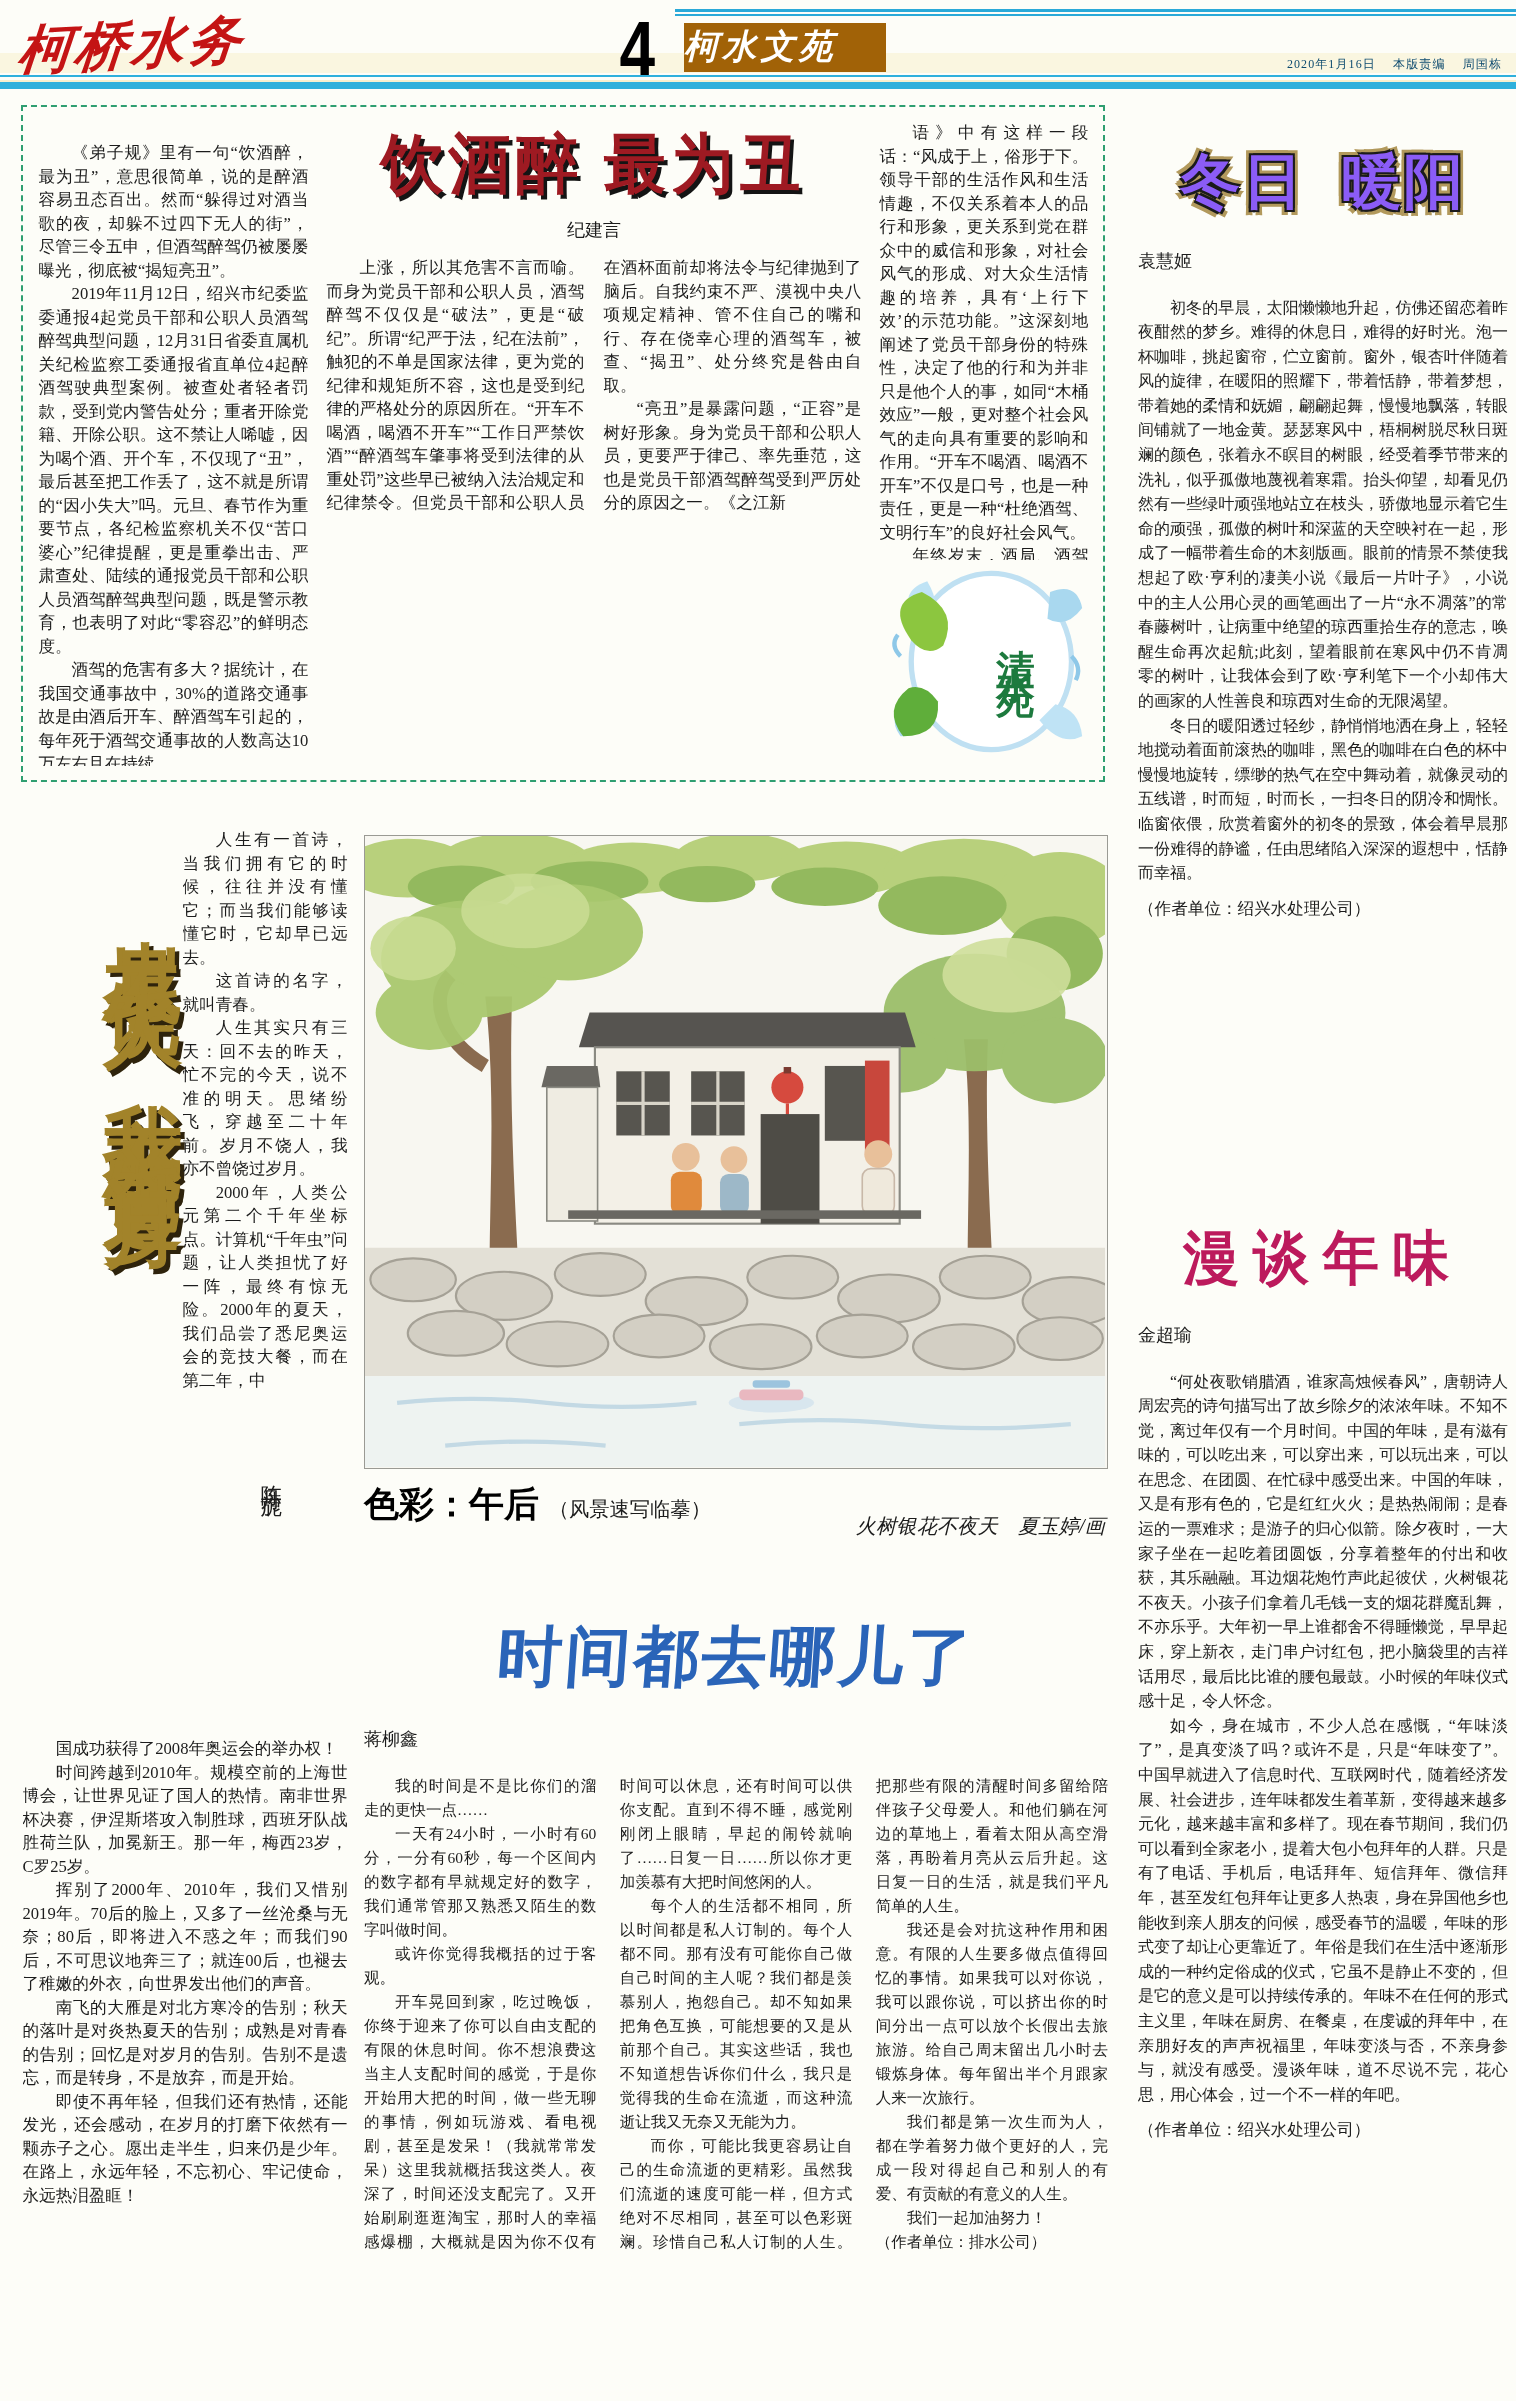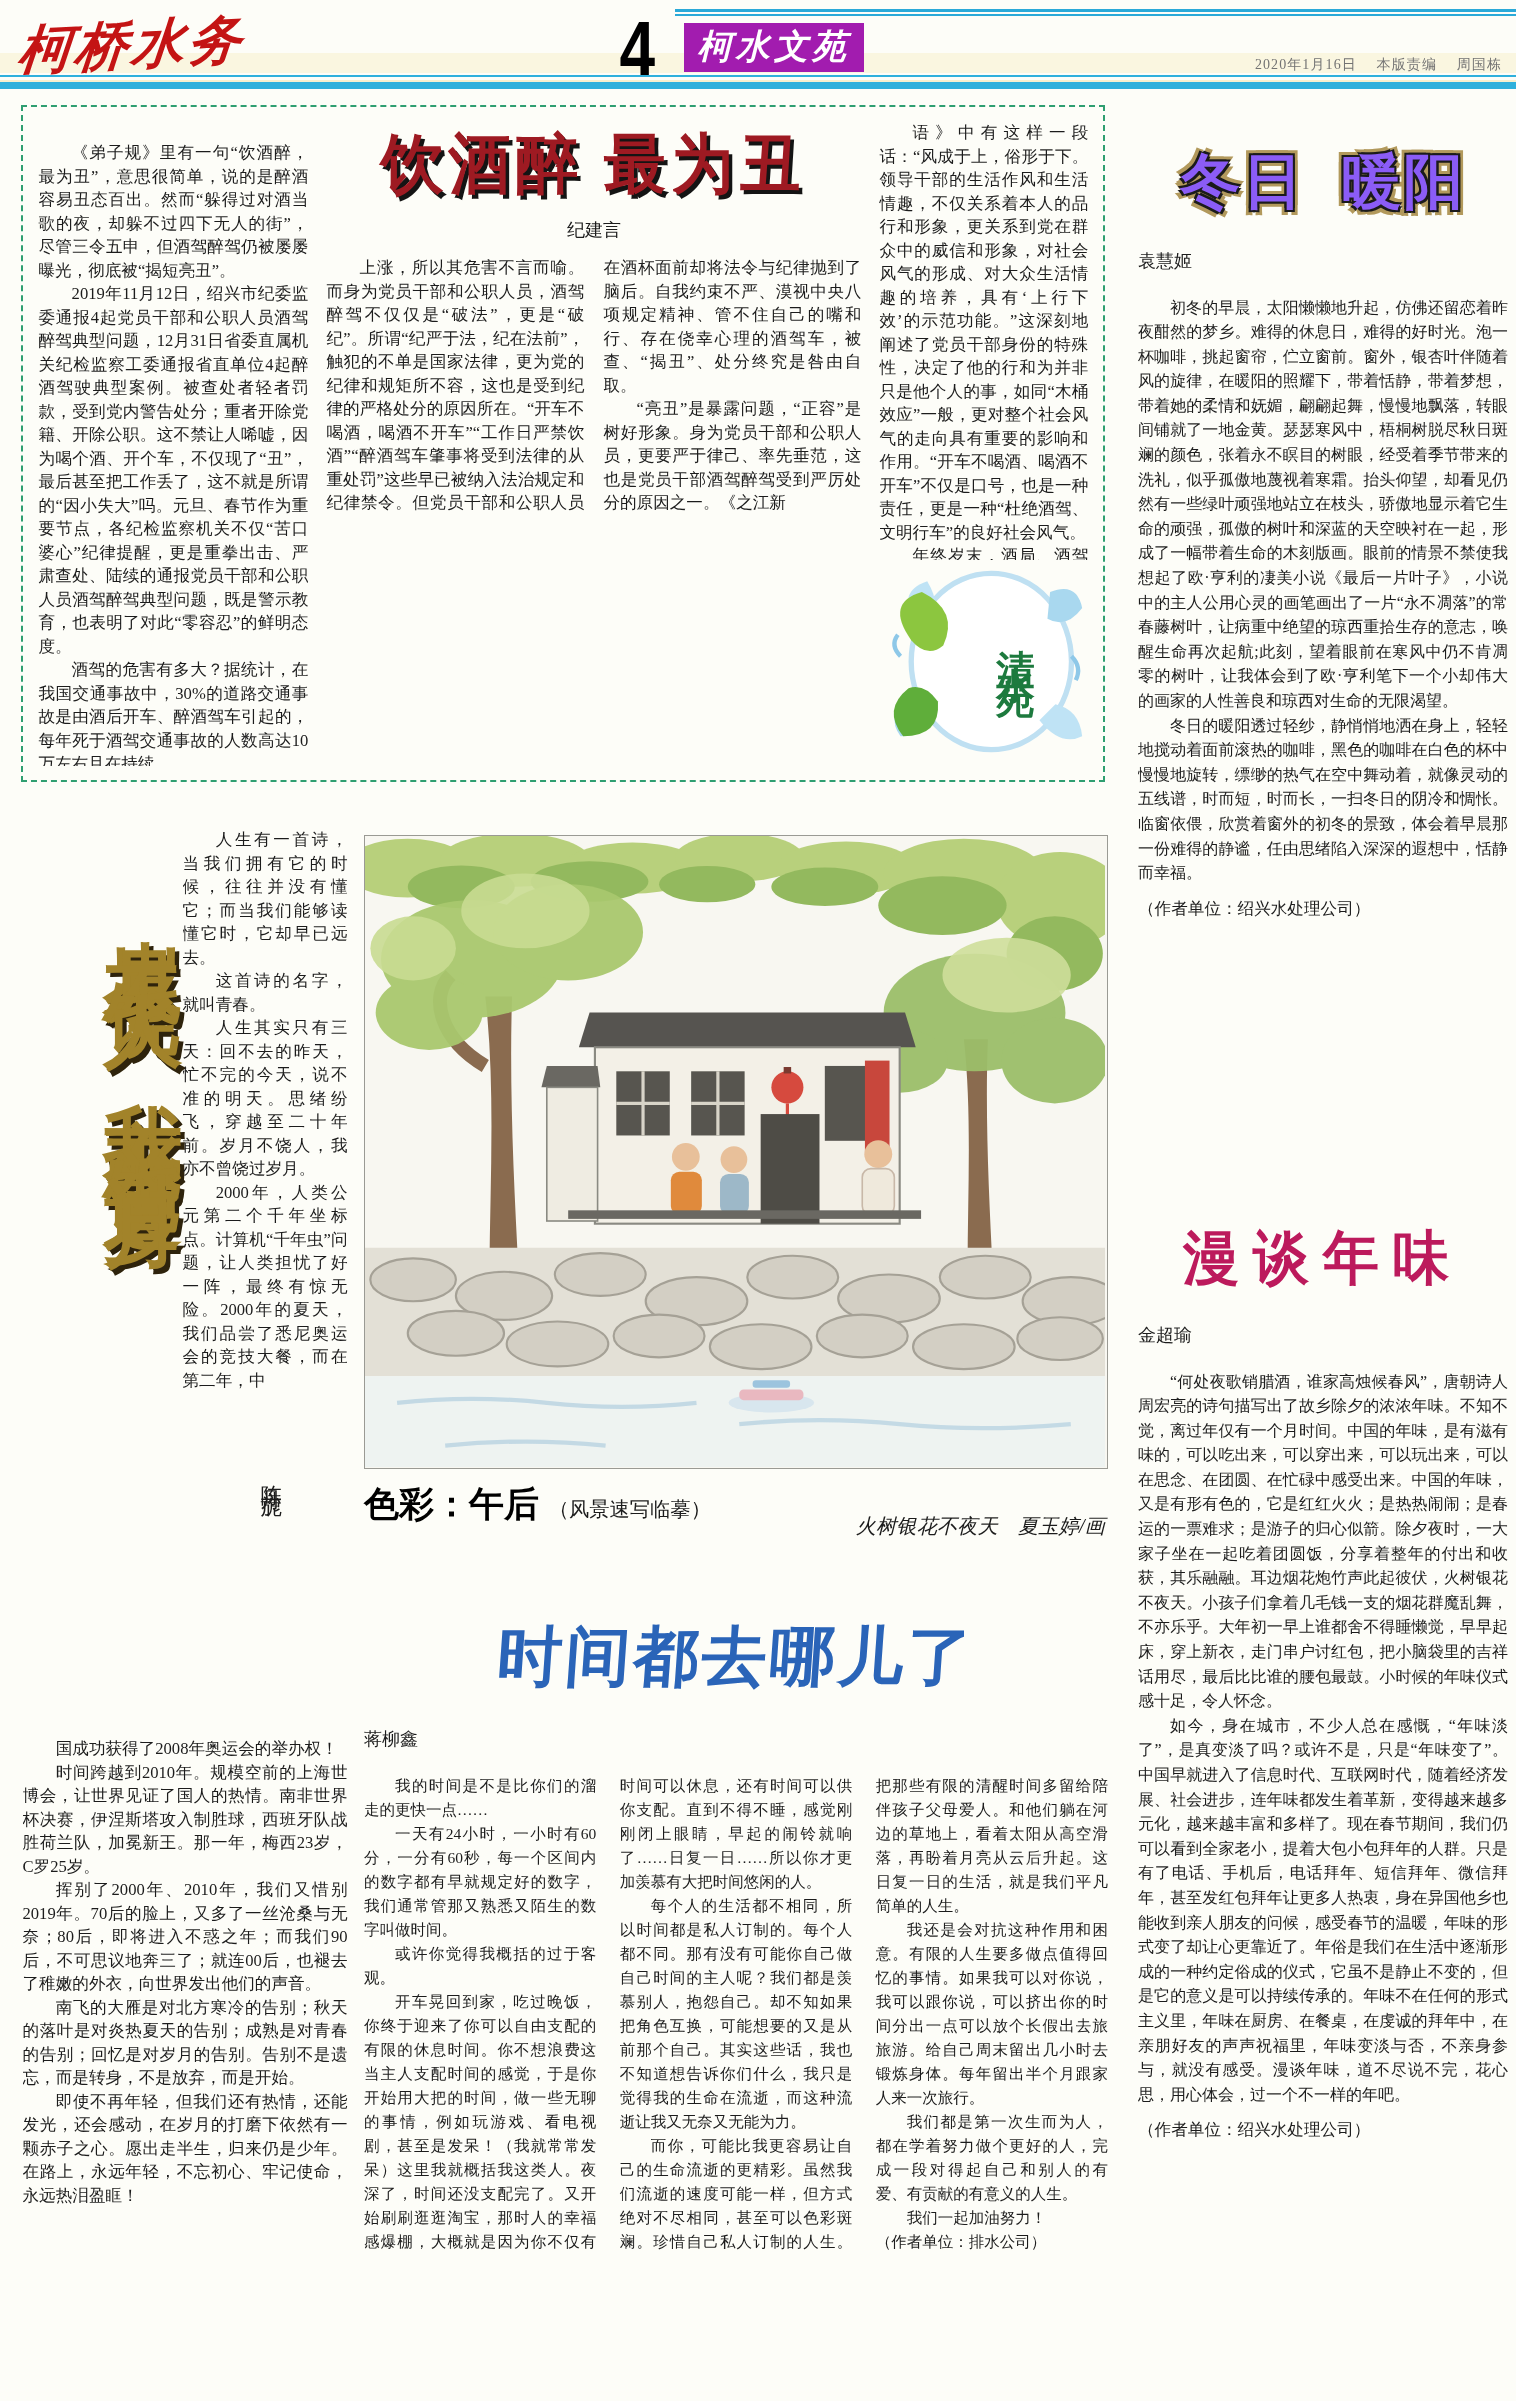--- a/index.html
+++ b/index.html
@@ -4,27 +4,27 @@
 <style>
   html,body{margin:0;padding:0;}
   #page{position:relative;width:1517px;height:2401px;background:#fdfdf8;overflow:hidden;
         font-family:"Liberation Serif","DejaVu Serif",serif;color:#1c1c1c;}
   
   #header{position:absolute;left:0;top:0;width:1517px;height:94px;}
   .masthead{position:absolute;left:19px;top:9.6px;font-size:53px;font-weight:bold;color:#c41414;
             transform:skewX(-8deg) rotate(-3deg);letter-spacing:3.2px;font-style:italic;}
   .page-num{position:absolute;left:615px;top:4.3px;font-size:80px;font-weight:bold;color:#000;
             font-family:"Liberation Sans",sans-serif;transform:scaleX(.8);}
-  .section-box{position:absolute;left:684px;top:22.5px;width:180px;height:49px;background:#a21caf;
-               display:flex;align-items:center;justify-content:center;}
+  .section-box{position:absolute;left:684px;top:22.5px;width:202px;height:49px;background:#a16207;
+               display:flex;align-items:center;justify-content:flex-start;}
   .section-box span{color:#fff;font-size:34px;font-weight:bold;font-style:italic;letter-spacing:4.3px;}
   .top-rule{position:absolute;left:675px;top:8.6px;width:841px;height:7.5px;
             background:linear-gradient(to bottom,#2aa9d8 0 2.7px,#fdfdf8 2.7px 4.8px,#2aa9d8 4.8px 7.5px);}
   .date-strip{position:absolute;left:0;top:53px;width:1517px;height:20.3px;background:#faf6e0;}
-  .dateline{position:absolute;right:15px;top:56px;font-size:14px;color:#737373;letter-spacing:1.1px;}
+  .dateline{position:absolute;right:15px;top:56px;font-size:12px;color:#0c4a6e;letter-spacing:1.1px;}
   .header-band{position:absolute;left:0;top:75px;width:1517px;height:14px;
                background:linear-gradient(to bottom,#2fb0dc 0 2.1px,#fdfdf8 2.1px 5.3px,#f6efcf 5.3px 7px,#2fb0dc 7px 14px);}
   
   #art-drink{position:absolute;left:21.4px;top:105px;width:1084px;height:677px;border:2.7px dashed #2f9e71;
              box-sizing:border-box;padding:14px 15px;}
   #art-drink .grid{display:flex;gap:18px;height:100%;}
   .drink-col1{width:270px;overflow:hidden;margin-top:20px;}
   .drink-mid{width:535px;display:flex;flex-direction:column;}
   .drink-col4{flex:1;display:flex;flex-direction:column;overflow:hidden;}
   .drink-headline{font-size:65px;font-weight:bold;color:#9e1a22;text-align:center;letter-spacing:5.3px;

